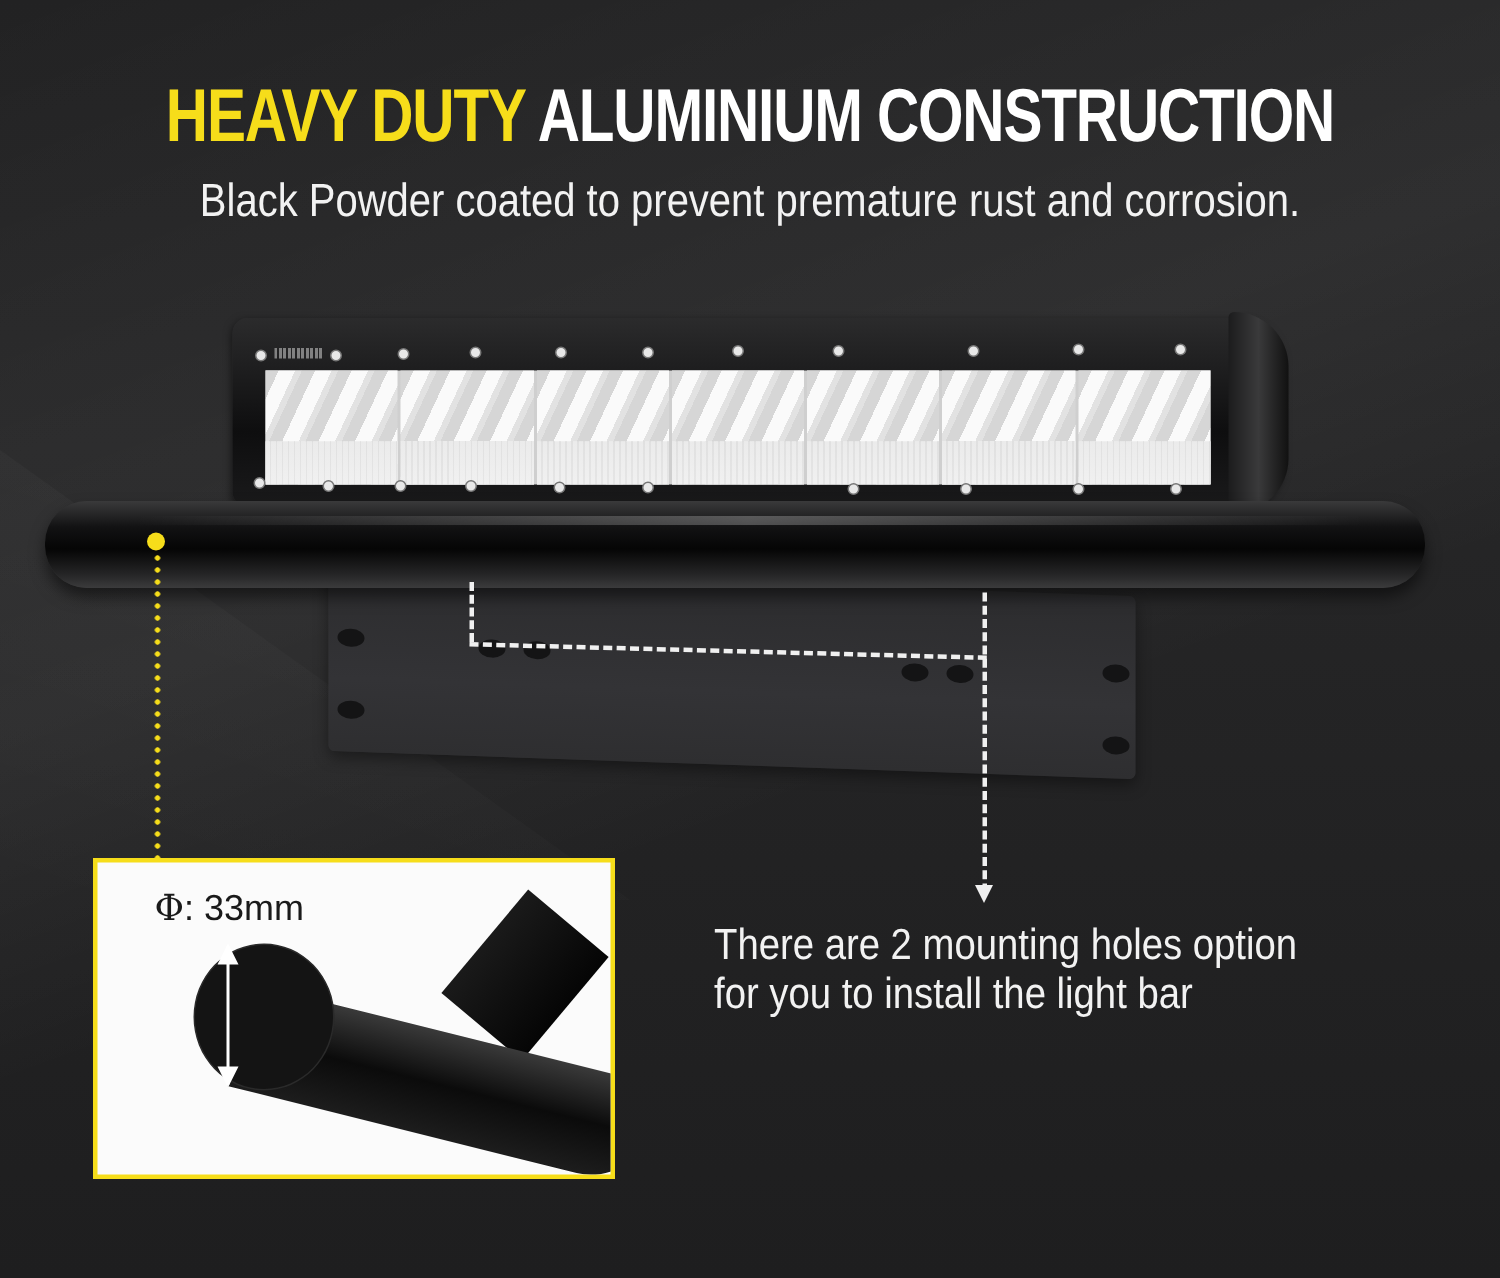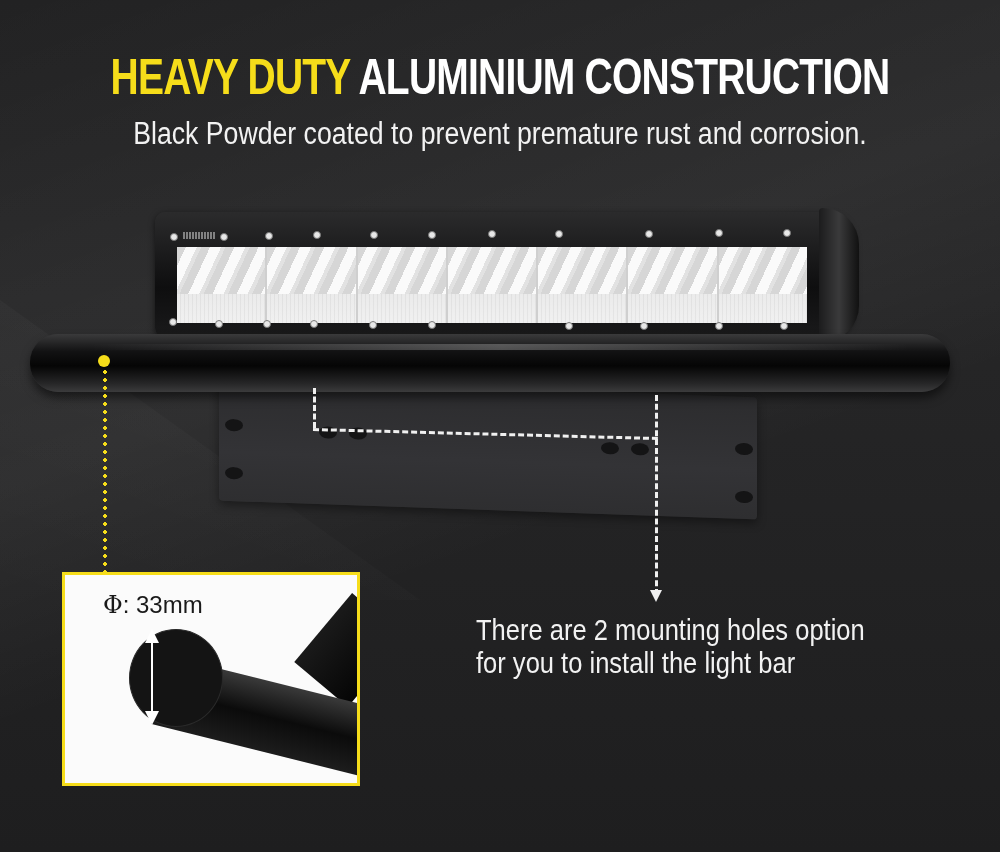--- a/index.html
+++ b/index.html
@@ -113,21 +113,21 @@
   .dash-v2 {
     position:absolute; left:655px; top:395px; width:0; height:200px;
     border-left:3px dashed #f0f0f0;
   }
   .arrow-down {
     position:absolute; left:650px; top:590px; width:0; height:0;
     border-left:6px solid transparent; border-right:6px solid transparent;
     border-top:12px solid #f0f0f0;
   }
   .inset {
-    position:absolute; left:62px; top:572px; width:298px; height:214px;
+    position:absolute; left:62px; top:572px; width:348px; height:214px;
     border:3px solid #f6dd1a; background:#fbfbfb; overflow:hidden;
     box-sizing:border-box;
   }
   .inset .dim-label {
     position:absolute; left:38px; top:16px; font-size:24px; color:#1a1a1a;
   }
   .inset .dim-label .phi { font-family:"DejaVu Serif", serif; }
   .inset .pipe-body {
     position:absolute; left:95px; top:80px; width:280px; height:70px;
     background:linear-gradient(180deg,#3a3a3a,#0b0b0b 50%,#1d1d1d);

